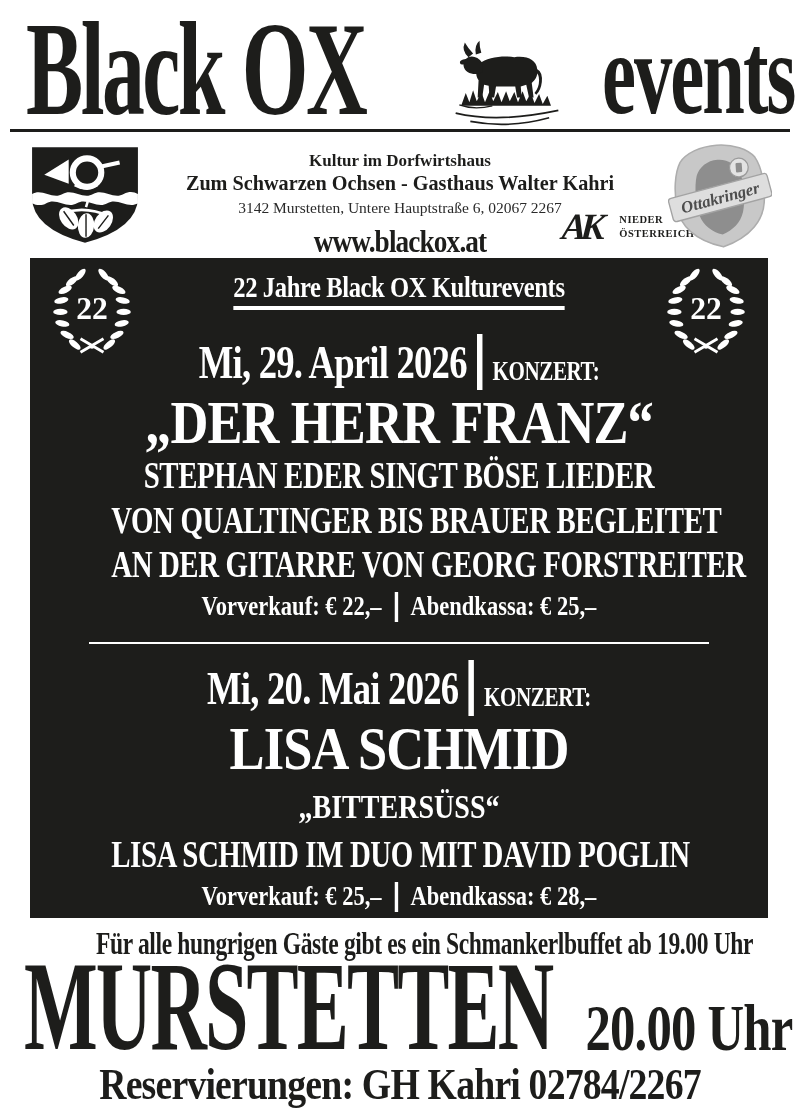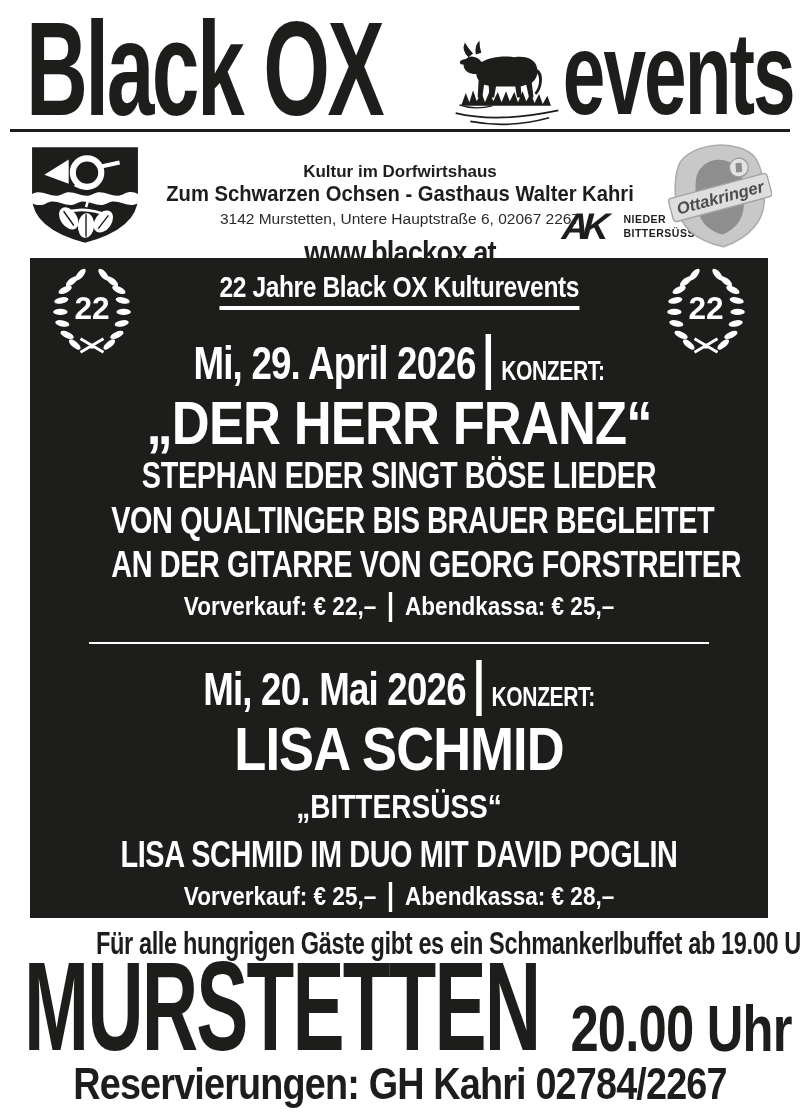--- a/index.html
+++ b/index.html
@@ -1,30 +1,30 @@
 <!DOCTYPE html>
 <html><head>
 <meta charset="utf-8">
 <style>
   * { margin:0; padding:0; box-sizing:border-box; }
   html,body { width:800px; height:1120px; background:#fff; overflow:hidden;
     font-family:"Liberation Sans", sans-serif; color:#1d1d1b; }
-  #poster { position:relative; width:800px; height:1120px; background:#fff; }
+  #poster { position:relative; width:800px; height:1120px; background:#fff;font-family:Liberation Serif, serif; }
 
   
   .brand-left { position:absolute; left:26px; top:2px; font-size:134px; font-weight:bold;
     letter-spacing:-4px; line-height:1; transform:scaleX(.64); transform-origin:left center; white-space:nowrap; }
   .brand-right { position:absolute; right:6px; top:16px; font-size:116px; font-weight:bold;
     letter-spacing:-3px; line-height:1; transform:scaleX(.66); transform-origin:right center; white-space:nowrap; }
   .bull { position:absolute; left:452px; top:34px; width:110px; height:96px; }
   .title-rule { position:absolute; left:10px; right:10px; top:129px; height:3px; background:#1d1d1b; }
 
   
   .crest { position:absolute; left:28px; top:144px; width:114px; height:102px; }
-  .header-center { position:absolute; left:150px; top:161px; width:500px; text-align:center; }
+  .header-center { position:absolute; left:150px; top:150px; width:500px; text-align:center; }
   .hc1 { font-size:17px; font-weight:bold; line-height:1.25; }
   .hc2 { font-size:21.5px; font-weight:bold; line-height:1.2; transform:scaleX(.94); }
   .hc3 { font-size:15.5px; line-height:1.45; color:#2a2a2a; }
   .hc4 { font-size:31px; font-weight:bold; letter-spacing:-1px; margin-top:4px; transform:scaleX(.88); }
   .ak { position:absolute; left:562px; top:208px; display:flex; align-items:center; }
   .ak-mark { font-size:37px; font-weight:bold; font-style:italic; letter-spacing:-6px;
     transform:skewX(-4deg); line-height:1; }
   .ak-region { margin-left:20px; font-size:10.5px; font-weight:bold; letter-spacing:.5px; line-height:1.25; }
   .otta { position:absolute; left:668px; top:142px; width:104px; height:108px; }
 
@@ -108,21 +108,21 @@
     <div class="hc1">Kultur im Dorfwirtshaus</div>
     <div class="hc2">Zum Schwarzen Ochsen - Gasthaus Walter Kahri</div>
     <div class="hc3">3142 Murstetten, Untere Hauptstraße 6, 02067 2267</div>
     <div class="hc4">www.blackox.at</div>
   </div>
 
   <div class="ak">
     <div class="ak-mark">AK</div>
     <div class="ak-region">
       <div>NIEDER</div>
-      <div>BITTERSÜSS</div>
+      <div>ÖSTERREICH</div>
     </div>
   </div>
 
   <svg class="otta" viewBox="0 0 100 102">
     <g transform="rotate(-4 50 51)">
       <path d="M50,2 C66,2 80,8 86,16 C92,26 94,44 92,60 C90,76 78,92 50,100 C22,92 10,76 8,60 C6,44 8,26 14,16 C20,8 34,2 50,2 Z" fill="#c8c8c8" stroke="#adadad" stroke-width="1.5"></path>
       <path d="M50,16 C60,16 68,22 71,30 C74,40 74,58 71,68 C68,78 60,85 50,88 C40,85 32,78 29,68 C26,58 26,40 29,30 C32,22 40,16 50,16 Z" fill="#8e8e8e"></path>
       <circle cx="70" cy="25" r="9" fill="#e3e3e3" stroke="#9a9a9a" stroke-width="1.2"></circle>
       <rect x="67" y="20.5" width="6" height="9" rx="1" fill="#8e8e8e"></rect>
       <g transform="rotate(-11 50 52)">

